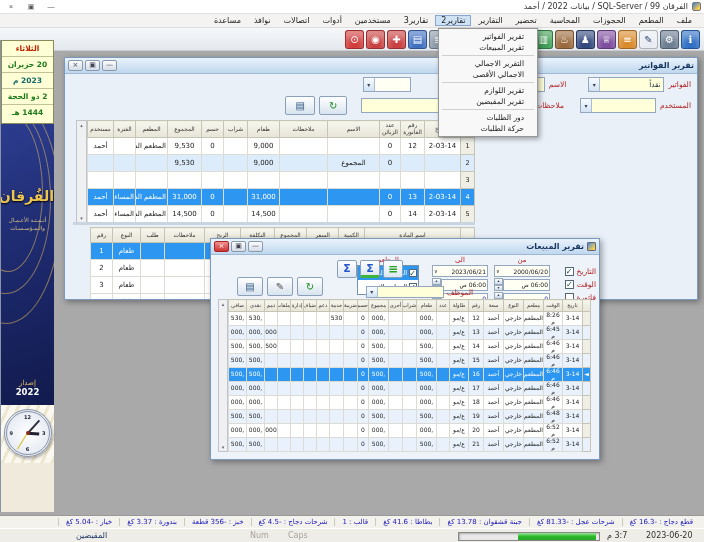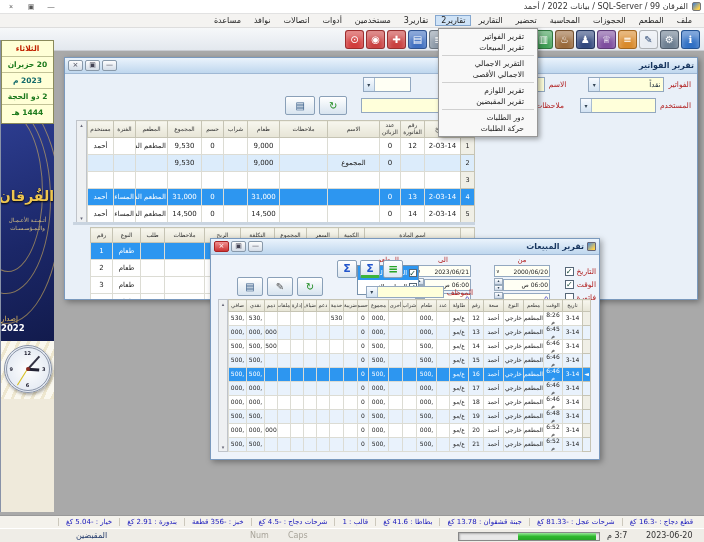--- a/index.html
+++ b/index.html
@@ -21,25 +21,25 @@
   #toolbar{left:0;top:28px;width:704px;height:23px;background:linear-gradient(#f6f8fa,#e3e8ee);border-bottom:1px solid #c9ccd2;display:flex;align-items:center;padding:0 4px;gap:2px}
   .tbi{width:19px;height:19px;border-radius:3px;color:#fff;font-size:10px;line-height:17px;text-align:center;border:1px solid rgba(0,0,0,.25);box-shadow:inset 0 7px 6px rgba(255,255,255,.4)}
   
   #ddmenu{left:438px;top:28px;width:100px;background:#f8f8f8;border:1px solid #979797;box-shadow:2px 2px 5px rgba(0,0,0,.35);padding:2px 1px;z-index:300}
   .dditem{height:11px;line-height:11px;padding:0 12px 0 2px;font-size:7.5px;color:#222;white-space:nowrap;overflow:hidden}
   .ddsep{border-top:1px solid #d0d0d0;margin:2px 2px}
   
   #sidebar{left:0;top:40px;width:54px;height:472px;z-index:20;border-left:1px solid #8892a8;background:#efeadb}
   #datepanel{height:84px;background:#ffffd6;border:1px solid #8a8a5a}
   .drow{height:16px;line-height:15px;text-align:center;border-bottom:1px solid #c2c296;font-weight:bold;font-size:7.5px;overflow:hidden;white-space:nowrap}
-  #logopanel{height:217px;background:linear-gradient(160deg,#2c3c8e 0%,#1b2768 55%,#121b4d 100%);position:relative;overflow:hidden}
+  #logopanel{height:281px;background:linear-gradient(160deg,#2c3c8e 0%,#1b2768 55%,#121b4d 100%);position:relative;overflow:hidden}
   .goldarc{position:absolute;border:1px solid rgba(230,190,90,.55);border-radius:50%}
   #brand{position:absolute;top:64px;width:100%;text-align:center;color:#eec64f;font-size:14px;font-weight:bold;text-shadow:0 1px 2px #000}
   #brandsub{position:absolute;top:92px;width:100%;text-align:center;color:#d9c184;font-size:5.5px;line-height:1.5;padding:0 2px}
-  #edition{position:absolute;bottom:8px;width:100%;text-align:left;color:#e8c060;font-size:7px}
+  #edition{position:absolute;bottom:8px;width:100%;text-align:center;color:#e8c060;font-size:7px}
   #edition b{display:block;color:#fff;font-size:8.5px}
   #syspanel{height:104px;position:relative;background:repeating-linear-gradient(115deg,#faf8ef 0 6px,#eee7cf 6px 9px)}
   #globe{position:absolute;left:50%;top:8px;transform:translateX(-50%);width:38px;height:38px;border-radius:50%;background:radial-gradient(circle at 35% 30%,#9fdcf4,#2d6cb8 70%,#1b4a8c);color:#fff;font-weight:bold;font-size:13px;font-style:italic;text-align:center;line-height:36px;border:1px solid #1a3d70;box-shadow:1px 2px 3px rgba(0,0,0,.3)}
   #sysar{position:absolute;top:50px;width:100%;text-align:center;color:#182a6b;font-weight:bold;font-size:10px}
   #sysen{position:absolute;top:65px;width:100%;text-align:center;font-size:7.5px;color:#111;direction:ltr}
   #sysen b{background:#cc2222;color:#fff;padding:0 2px;font-size:7px;border-radius:1px}
   #clockpanel{height:58px;position:relative;background:repeating-linear-gradient(115deg,#faf8ef 0 6px,#eee7cf 6px 9px)}
   #clock{position:absolute;left:50%;top:4px;transform:translateX(-50%);width:48px;height:48px;border-radius:50%;background:radial-gradient(#ffffff,#dde4ef);border:3px double #8a94a8;box-shadow:1px 2px 3px rgba(0,0,0,.3)}
   .cnum{position:absolute;font-size:5px;color:#223;font-weight:bold}
   .hand{position:absolute;left:50%;bottom:50%;transform-origin:50% 100%}
@@ -482,21 +482,21 @@
           <div class="sfield">
             <span style="color:#1515bb">0</span>
           </div>
           <span class="spin">
             <b>▴</b>
             <b>▾</b>
           </span>
         </div>
     </div>
 
-    <div class="fcol" style="right:128px">
+    <div class="fcol" style="right:111px">
       <div class="fhdr">الى</div>
       <div class="srow">
           <div class="sfield">
             <span>2023/06/21</span>
             <span style="font-size:5px">∨</span>
           </div>
         </div>
       <div class="srow">
           <div class="sfield">
             <span>06:00 ص</span>
@@ -882,21 +882,21 @@
   </div>
 
 <div id="statusbar1" class="abs">
     <span class="stitem">قطع دجاج : -16.3 كغ</span>
     <span class="stitem">شرحات عجل : -81.33 كغ</span>
     <span class="stitem">جبنة قشقوان : 13.78 كغ</span>
     <span class="stitem">بطاطا : 41.6 كغ</span>
     <span class="stitem">قالب : 1</span>
     <span class="stitem">شرحات دجاج : -4.5 كغ</span>
     <span class="stitem">خبز : -356 قطعة</span>
-    <span class="stitem">بندورة : 2.91 كغ</span>
+    <span class="stitem">بندورة : 3.37 كغ</span>
     <span class="stitem">خيار : -5.04 كغ</span>
   </div>
 
 <div id="taskbar" class="abs">
   <span class="tbtext" style="left:76px;color:#223a6b">المقبضين</span>
   <span class="tbtext dim" style="left:250px">Num</span>
   <span class="tbtext dim" style="left:288px">Caps</span>
   <div id="progress">
       <div class="fill"></div>
     </div>

